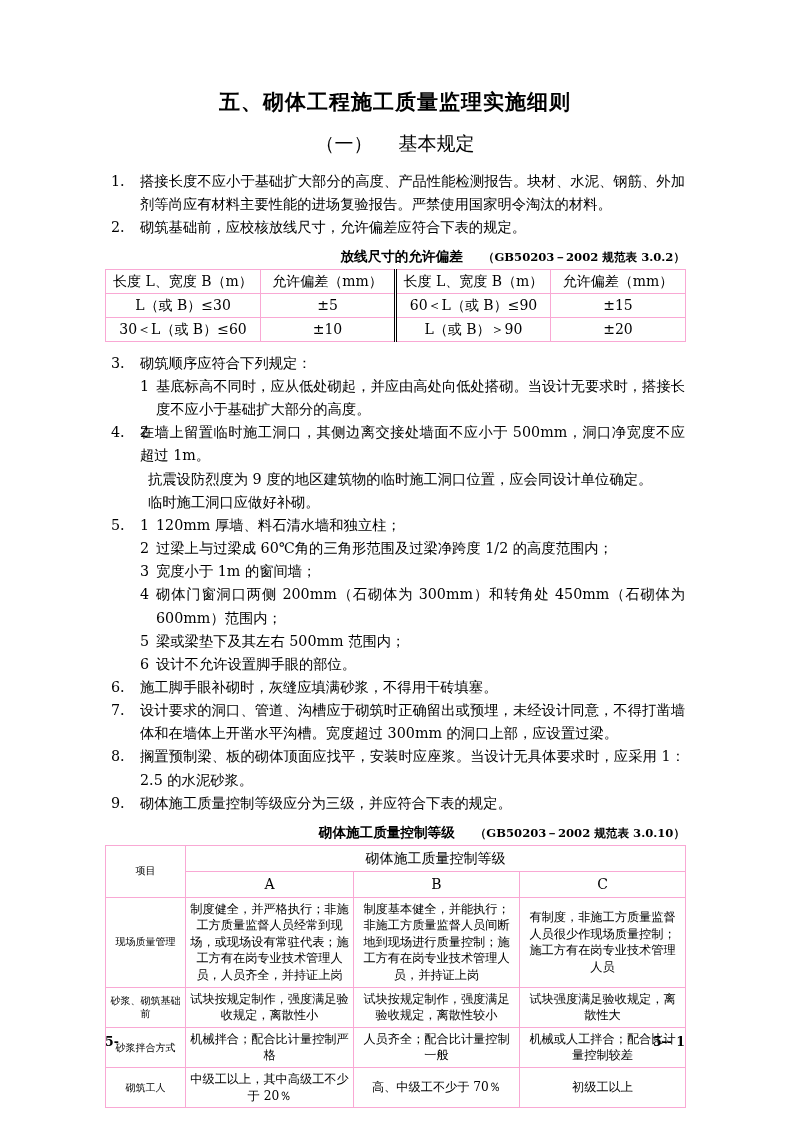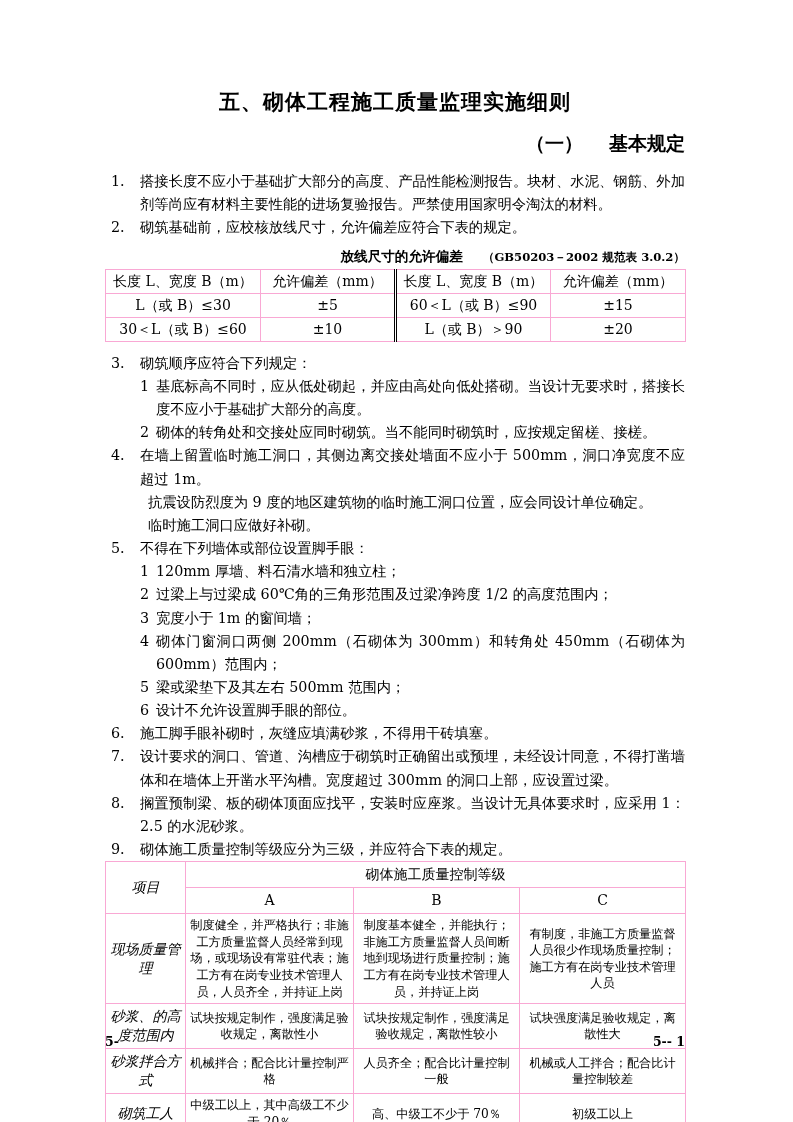--- a/index.html
+++ b/index.html
@@ -34,22 +34,22 @@
   .doc-title {
     font-size: 21px;
     font-weight: bold;
     text-align: center;
     letter-spacing: 1px;
     margin: 0 0 16px 0;
     line-height: 1.3;
   }
   .section-title {
     font-size: 19px;
-    font-weight: bold;
-    text-align: right;
+    font-weight: normal;
+    text-align: center;
     margin: 0 0 14px 0;
     line-height: 1.3;
   }
   .section-title .paren { letter-spacing: 0px; }
   .section-title .gap { display: inline-block; width: 26px; }
 
   
   ol.main-list {
     list-style: none;
     margin: 0;
@@ -128,21 +128,21 @@
 
   
   #table-line-tolerance td { height: 18px; line-height: 1.35; }
   #table-line-tolerance .hdr { font-size: 14px; }
   #table-line-tolerance .val { font-size: 14px; }
   #table-line-tolerance .thick-left { border-left: 3px double #000; }
 
   
   #table-quality-grade { margin-top: 0px; font-size: 12.2px; }
   #table-quality-grade td { line-height: 1.36; padding: 3px 4px; }
-  #table-quality-grade .item-col { font-size: 14px; font-style: italic; }
+  #table-quality-grade .item-col { font-size: 10px; }
   #table-quality-grade .grade-hdr { font-size: 14px; }
   #table-quality-grade .letter { font-size: 14px; }
 
   
   .footer {
     position: absolute;
     left: 105px;
     top: 1034px;
     width: 580px;
     font-size: 12.5px;
@@ -217,35 +217,33 @@
       <li>
         <span class="num">3.</span>
         <span class="cont-line">砌筑顺序应符合下列规定：</span>
         <ul class="sub-list">
           <li>
             <span class="snum">1</span>
             <span>基底标高不同时，应从低处砌起，并应由高处向低处搭砌。当设计无要求时，搭接长度不应小于基础扩大部分的高度。</span>
           </li>
           <li>
             <span class="snum">2</span>
-            <span>砌体的转角处和交接处应同时砌筑。当不能同时砌筑时，应按规定留槎、接槎。</span>
           </li>
         </ul>
       </li>
 
       <li>
         <span class="num">4.</span>
         <span class="cont-line">在墙上留置临时施工洞口，其侧边离交接处墙面不应小于 500mm，洞口净宽度不应超过 1m。</span>
         <span class="indent-line">抗震设防烈度为 9 度的地区建筑物的临时施工洞口位置，应会同设计单位确定。</span>
         <span class="indent-line">临时施工洞口应做好补砌。</span>
       </li>
 
       <li>
         <span class="num">5.</span>
-        <span class="cont-line">不得在下列墙体或部位设置脚手眼：</span>
         <ul class="sub-list">
           <li>
             <span class="snum">1</span>
             <span>120mm 厚墙、料石清水墙和独立柱；</span>
           </li>
           <li>
             <span class="snum">2</span>
             <span>过梁上与过梁成 60℃角的三角形范围及过梁净跨度 1/2 的高度范围内；</span>
           </li>
           <li>
@@ -281,20 +279,23 @@
         <span class="num">8.</span>
         <span class="cont-line">搁置预制梁、板的砌体顶面应找平，安装时应座浆。当设计无具体要求时，应采用 1：2.5 的水泥砂浆。</span>
       </li>
 
       <li>
         <span class="num">9.</span>
         <span class="cont-line">砌体施工质量控制等级应分为三级，并应符合下表的规定。</span>
       </li>
     </ol>
 
+    <div class="tbl-caption">
+      <span>砌体施工质量控制等级</span><span class="code">（GB50203－2002 规范表 3.0.10）</span>
+    </div>
 
     <table class="doc-tbl" id="table-quality-grade">
       <colgroup>
         <col style="width:80px">
           <col style="width:168px">
           <col style="width:166px">
           <col style="width:166px">
       </colgroup>
       <tbody>
         <tr>
@@ -307,21 +308,21 @@
           <td class="letter">C</td>
         </tr>
 
         <tr>
           <td class="item-col">现场质量管理</td>
           <td>制度健全，并严格执行；非施工方质量监督人员经常到现场，或现场设有常驻代表；施工方有在岗专业技术管理人员，人员齐全，并持证上岗</td>
           <td>制度基本健全，并能执行；非施工方质量监督人员间断地到现场进行质量控制；施工方有在岗专业技术管理人员，并持证上岗</td>
           <td>有制度，非施工方质量监督人员很少作现场质量控制；施工方有在岗专业技术管理人员</td>
         </tr>
         <tr>
-          <td class="item-col">砂浆、的高度范围内</td>
+          <td class="item-col">砂浆、砌筑基础前</td>
           <td>试块按规定制作，强度满足验收规定，离散性小</td>
           <td>试块按规定制作，强度满足验收规定，离散性较小</td>
           <td>试块强度满足验收规定，离散性大</td>
         </tr>
         <tr>
           <td class="item-col">砂浆拌合方式</td>
           <td>机械拌合；配合比计量控制严格</td>
           <td>人员齐全；配合比计量控制一般</td>
           <td>机械或人工拌合；配合比计量控制较差</td>
         </tr>

